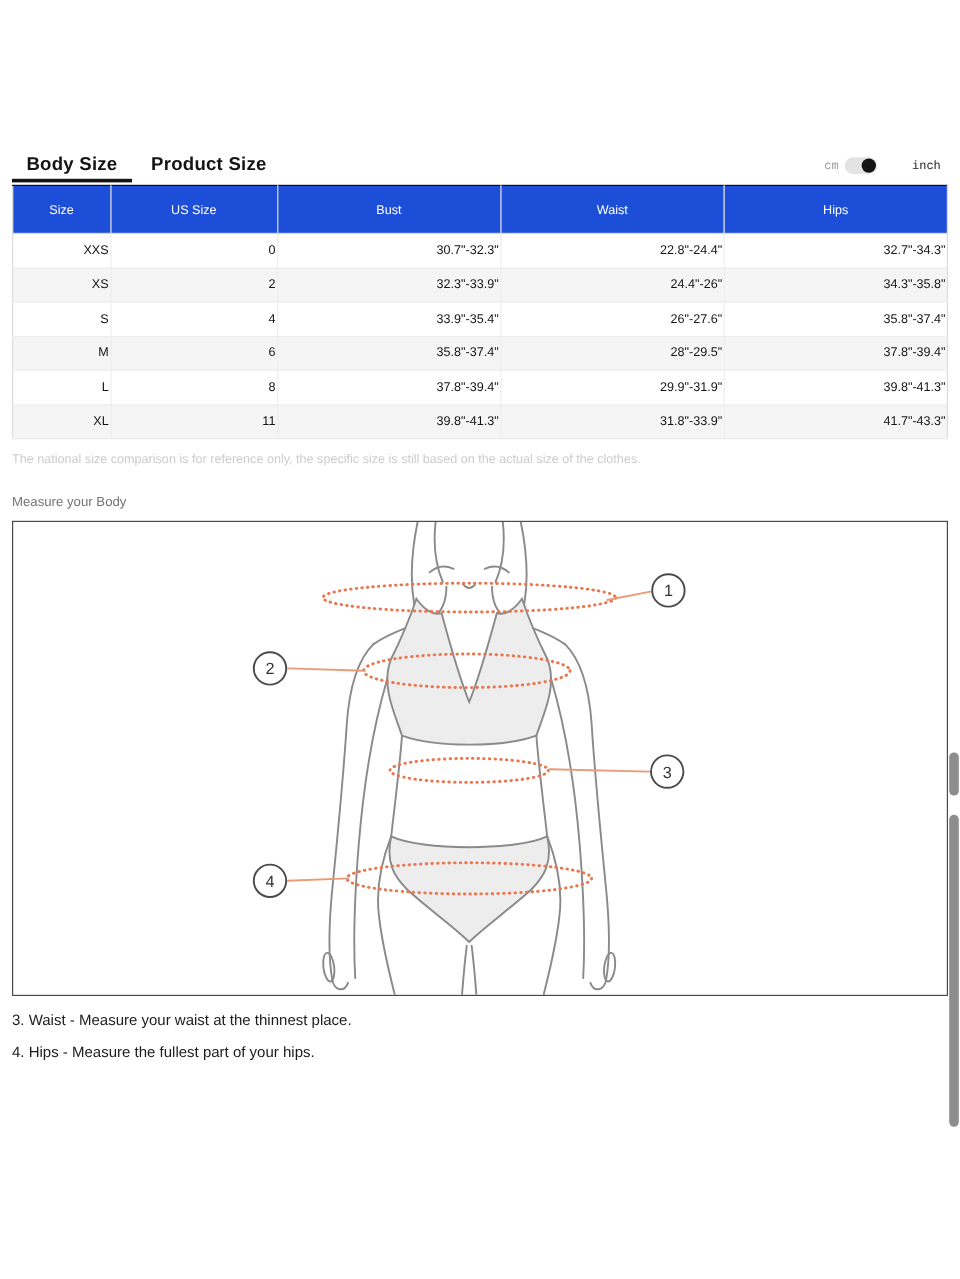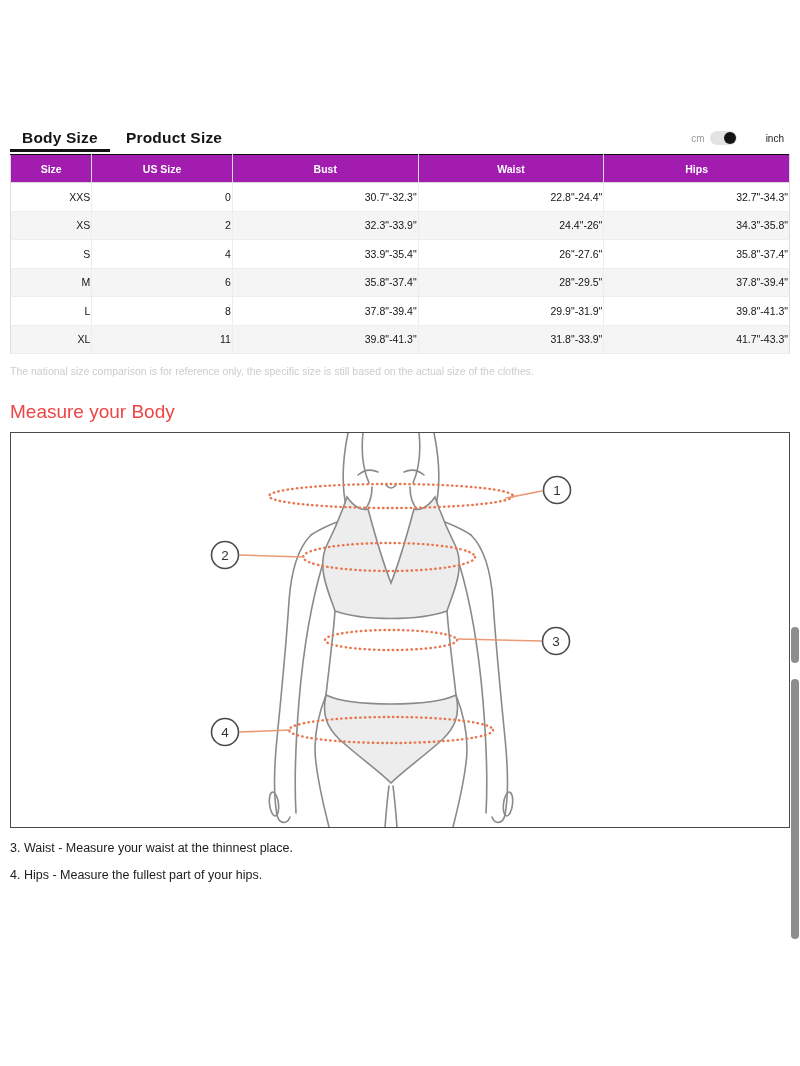--- a/index.html
+++ b/index.html
@@ -16,52 +16,52 @@
   
   .tabs-row { display:flex; justify-content:space-between; align-items:flex-start; }
   .tabs { display:flex; gap:4px; }
   .tab {
     font-size:15.5px; font-weight:bold; color:#141414;
     padding:8px 12px 2px 12px; border-bottom:3px solid transparent;
     letter-spacing:.2px; cursor:pointer;
   }
   .tab.active { border-bottom-color:#141414; }
 
-  .unit-toggle { display:flex; align-items:center; gap:5px; margin-top:10px; padding-right:6px; }
+  .unit-toggle { display:flex; align-items:flex-end; gap:5px; margin-top:10px; padding-right:6px;font-family:Liberation Mono, monospace; }
   .unit-label-cm { font-size:10px; color:#9b9b9b; }
   .unit-label-inch { font-size:10px; color:#1c1c1c;padding-left:24px; }
   .toggle-pill {
     width:27px; height:14px; border-radius:8px; background:#e3e3e3;
     position:relative; cursor:pointer;
   }
   .toggle-knob {
     position:absolute; right:1px; top:1px; width:12px; height:12px;
     border-radius:50%; background:#141414;
   }
 
   
   table.size-table {
     width:100%; border-collapse:collapse; margin-top:2px;
     border:1px solid #dcdcdc;
   }
   .size-table th {
-    background:#a21caf; color:#ffffff; font-weight:bold;
-    font-size:10.5px; height:28px; border:1px solid #d9d9d9; border-top:1px solid #0c0c0c;
+    background:#1d4ed8; color:#ffffff; font-weight:normal;
+    font-size:10.5px; height:40px; border:1px solid #d9d9d9; border-top:1px solid #0c0c0c;
   }
   .size-table td {
     font-size:10.5px; color:#141414; text-align:right; height:28.5px;
     border:1px solid #ededed;
   }
   .size-table tr:nth-child(even) td { background:#f5f5f5; }
   .size-table td:first-child { border-left:1px solid #dcdcdc; }
   .size-table td:last-child { border-right:1px solid #dcdcdc; }
 
   .note { margin-top:11px; font-size:10.5px; color:#cccccc; }
 
-  .section-title { margin-top:24px; font-size:19px; color:#ef4444; }
+  .section-title { margin-top:24px; font-size:11px; color:#737373; }
 
   .diagram-box {
     margin-top:9px; height:396px; border:1px solid #4a4a4a;
     position:relative; background:#ffffff;
   }
   .diagram-box svg { display:block; }
 
   .instructions { margin-top:5px; }
   .instruction-line { font-size:12.5px; color:#1c1c1c; margin-top:13px; }
 

